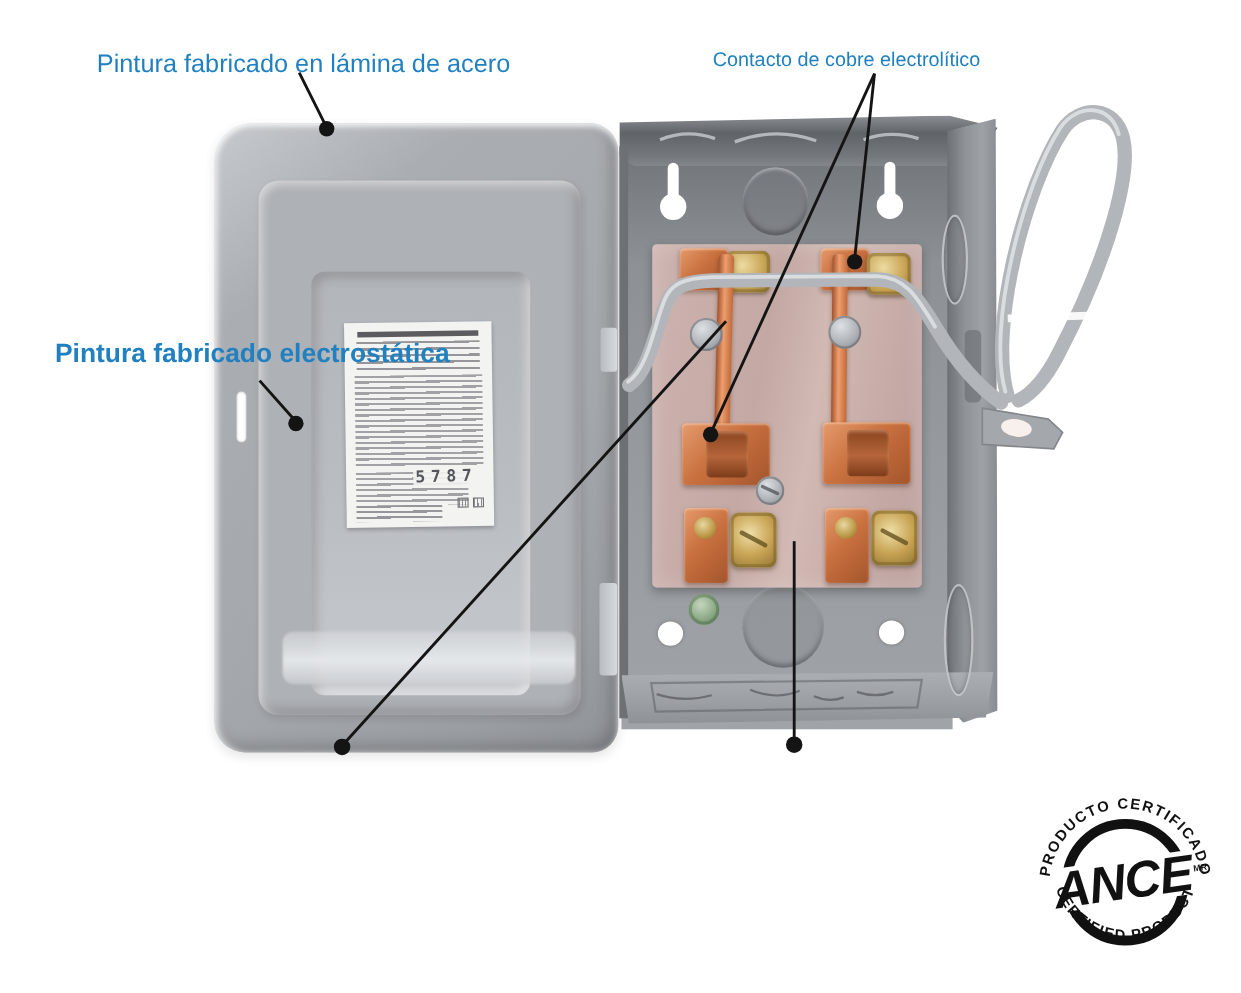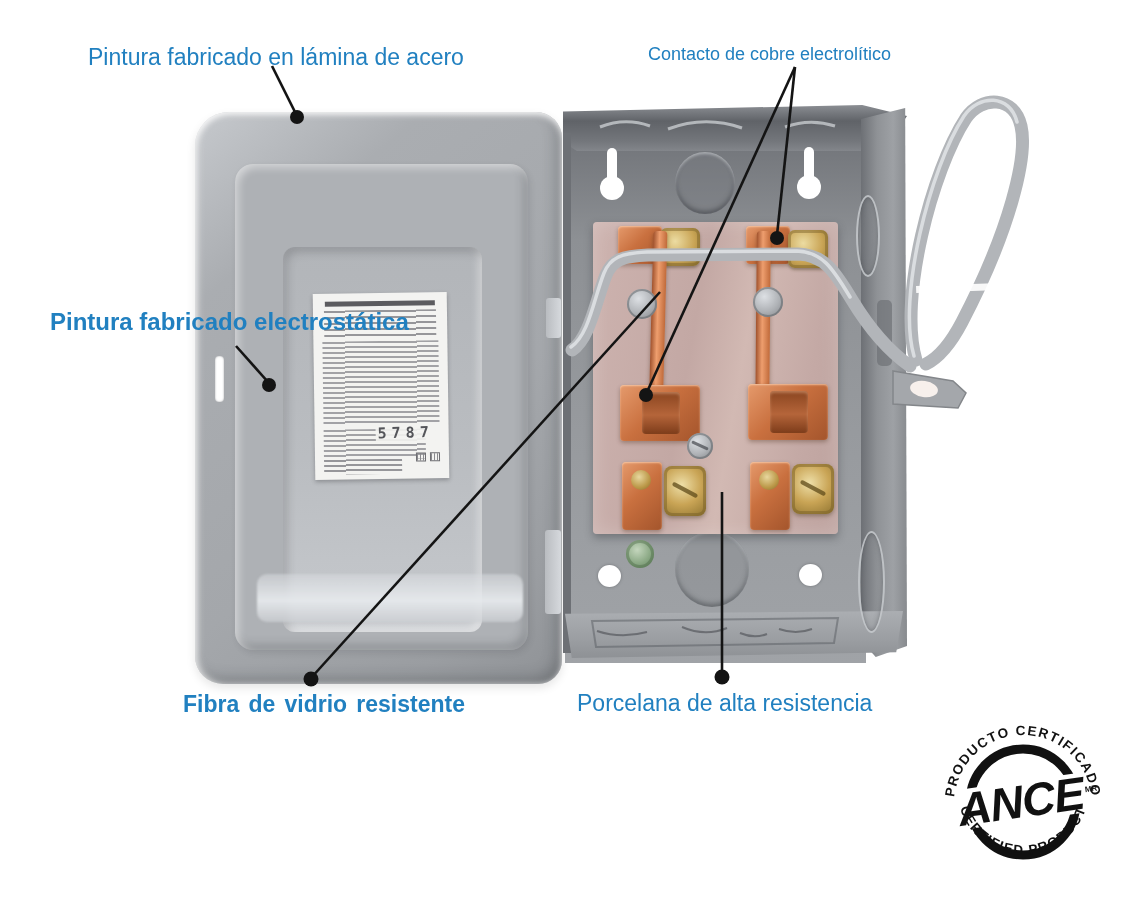--- a/index.html
+++ b/index.html
@@ -258,23 +258,21 @@
     <line class="ldr" x1="311" y1="678" x2="660" y2="292"></line>
     <circle class="ldr-dot" cx="311" cy="679" r="7.5"></circle>
     <line class="ldr" x1="722" y1="492" x2="722" y2="674"></line>
     <circle class="ldr-dot" cx="722" cy="677" r="7.5"></circle>
   </svg>
 
   <div class="callout lbl-gabinete">Pintura fabricado en lámina de acero</div>
   <div class="callout lbl-contacto">Contacto de cobre electrolítico</div>
   <div class="callout lbl-pintura">Pintura fabricado electrostática</div>
   <div class="callout lbl-fibra">
-    <div class="just">Fibra de vidrio resistente</div>
   </div>
-  <div class="callout lbl-porcelana">Porcelana de alta resistencia</div>
 
   <svg class="badge" width="170" height="165" viewBox="0 0 170 165">
     <defs>
       <path id="arc-top" d="M 16,84 A 69,69 0 0 1 154,84"></path>
       <path id="arc-bot" d="M 20,80 A 66,66 0 0 0 150,80"></path>
     </defs>
     <circle class="badge-ring" cx="85" cy="82" r="53"></circle>
     <rect x="0" y="61" width="170" height="40" fill="#ffffff" transform="rotate(-8 85 82)"></rect>
     <text class="badge-arc">
       <textPath href="#arc-top" startOffset="50%" text-anchor="middle">PRODUCTO CERTIFICADO</textPath>

